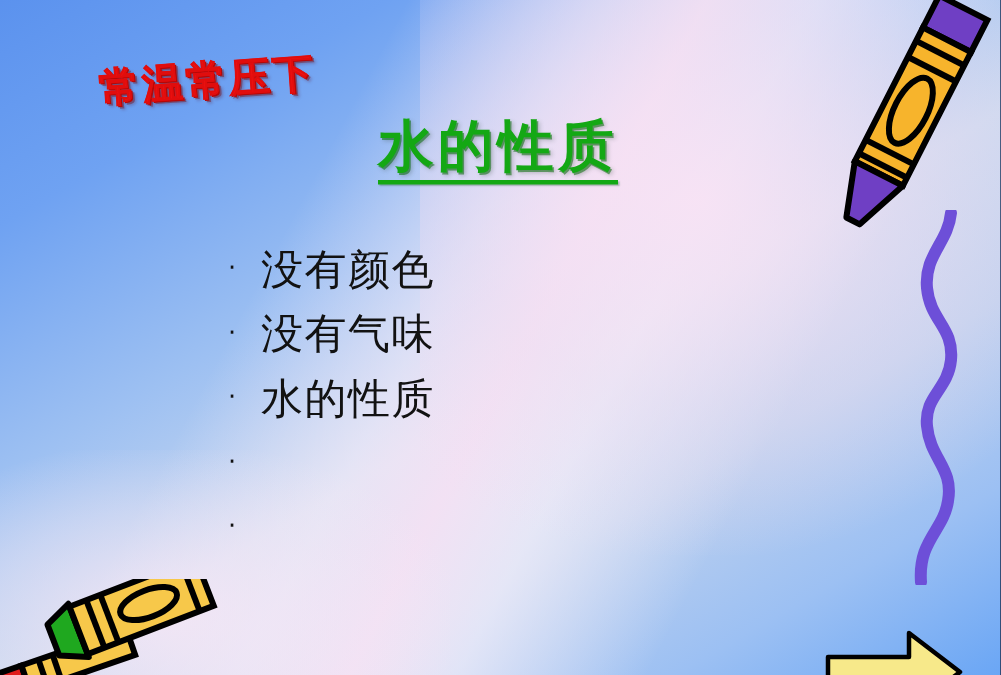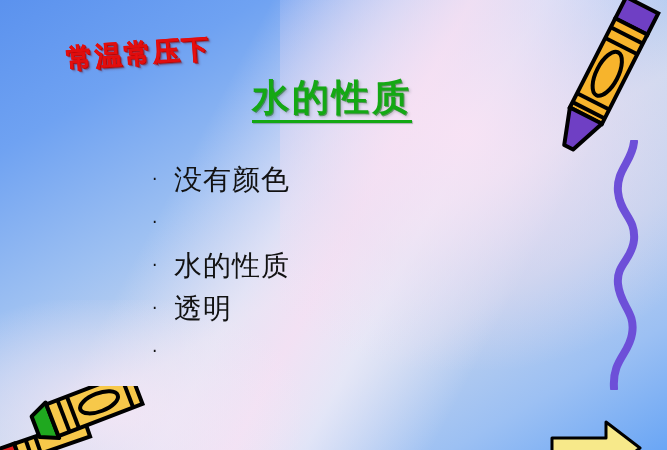--- a/index.html
+++ b/index.html
@@ -163,28 +163,28 @@
     <span class="title-green-underline"></span>
   </div>
 
   <ul class="bullets">
     <li class="bullet-row">
       <span class="bullet-dot">·</span>
       <span class="bullet-text">没有颜色</span>
     </li>
     <li class="bullet-row">
       <span class="bullet-dot">·</span>
+      <span class="bullet-text">没有气味</span>
     </li>
     <li class="bullet-row">
       <span class="bullet-dot">·</span>
       <span class="bullet-text">水的性质</span>
     </li>
     <li class="bullet-row">
       <span class="bullet-dot">·</span>
-      <span class="bullet-text">透明</span>
     </li>
     <li class="bullet-row">
       <span class="bullet-dot">·</span>
     </li>
   </ul>
 
   <svg class="deco crayon-tr" width="130" height="165" viewBox="0 0 130 165">
     <g transform="rotate(27 65 82)">
 
       <path d="M48,2 L84,2 L84,26 L48,26 Z" fill="#6f3fc4" stroke="#000" stroke-width="4"></path>

